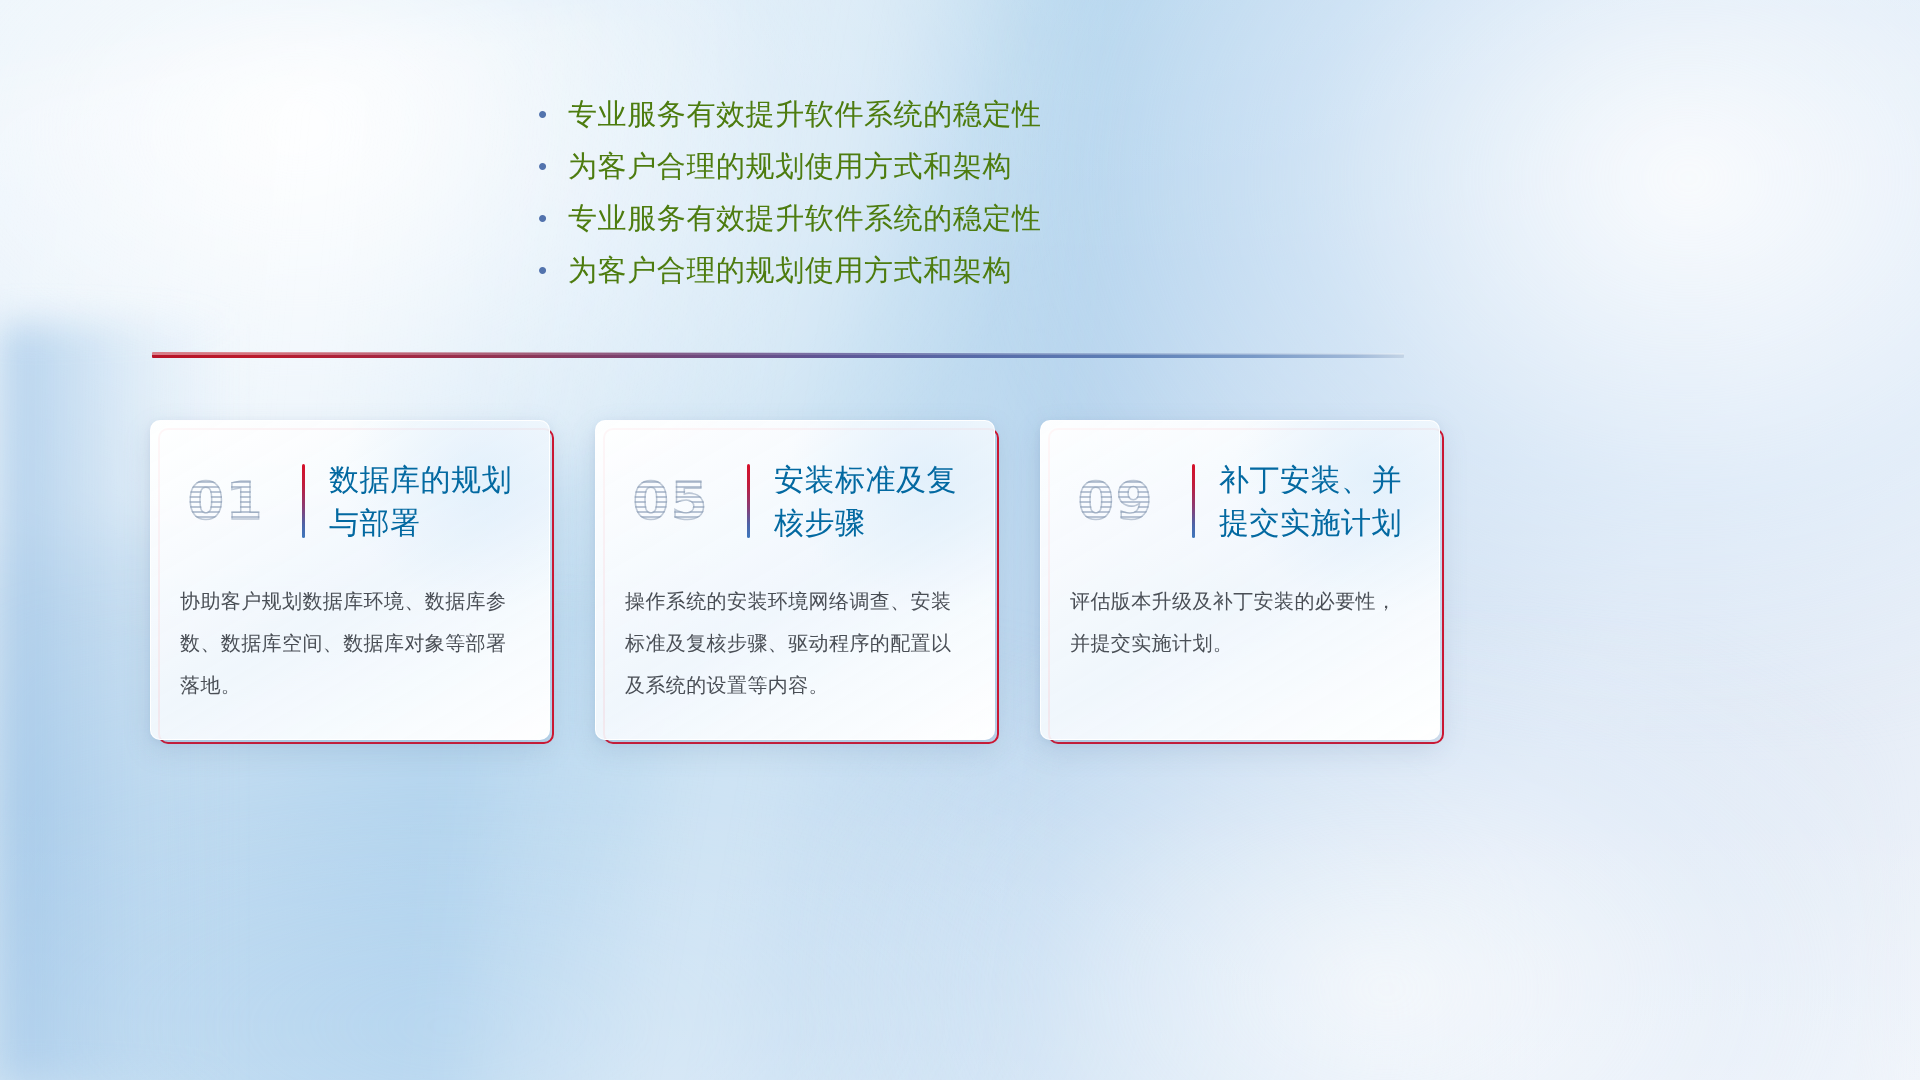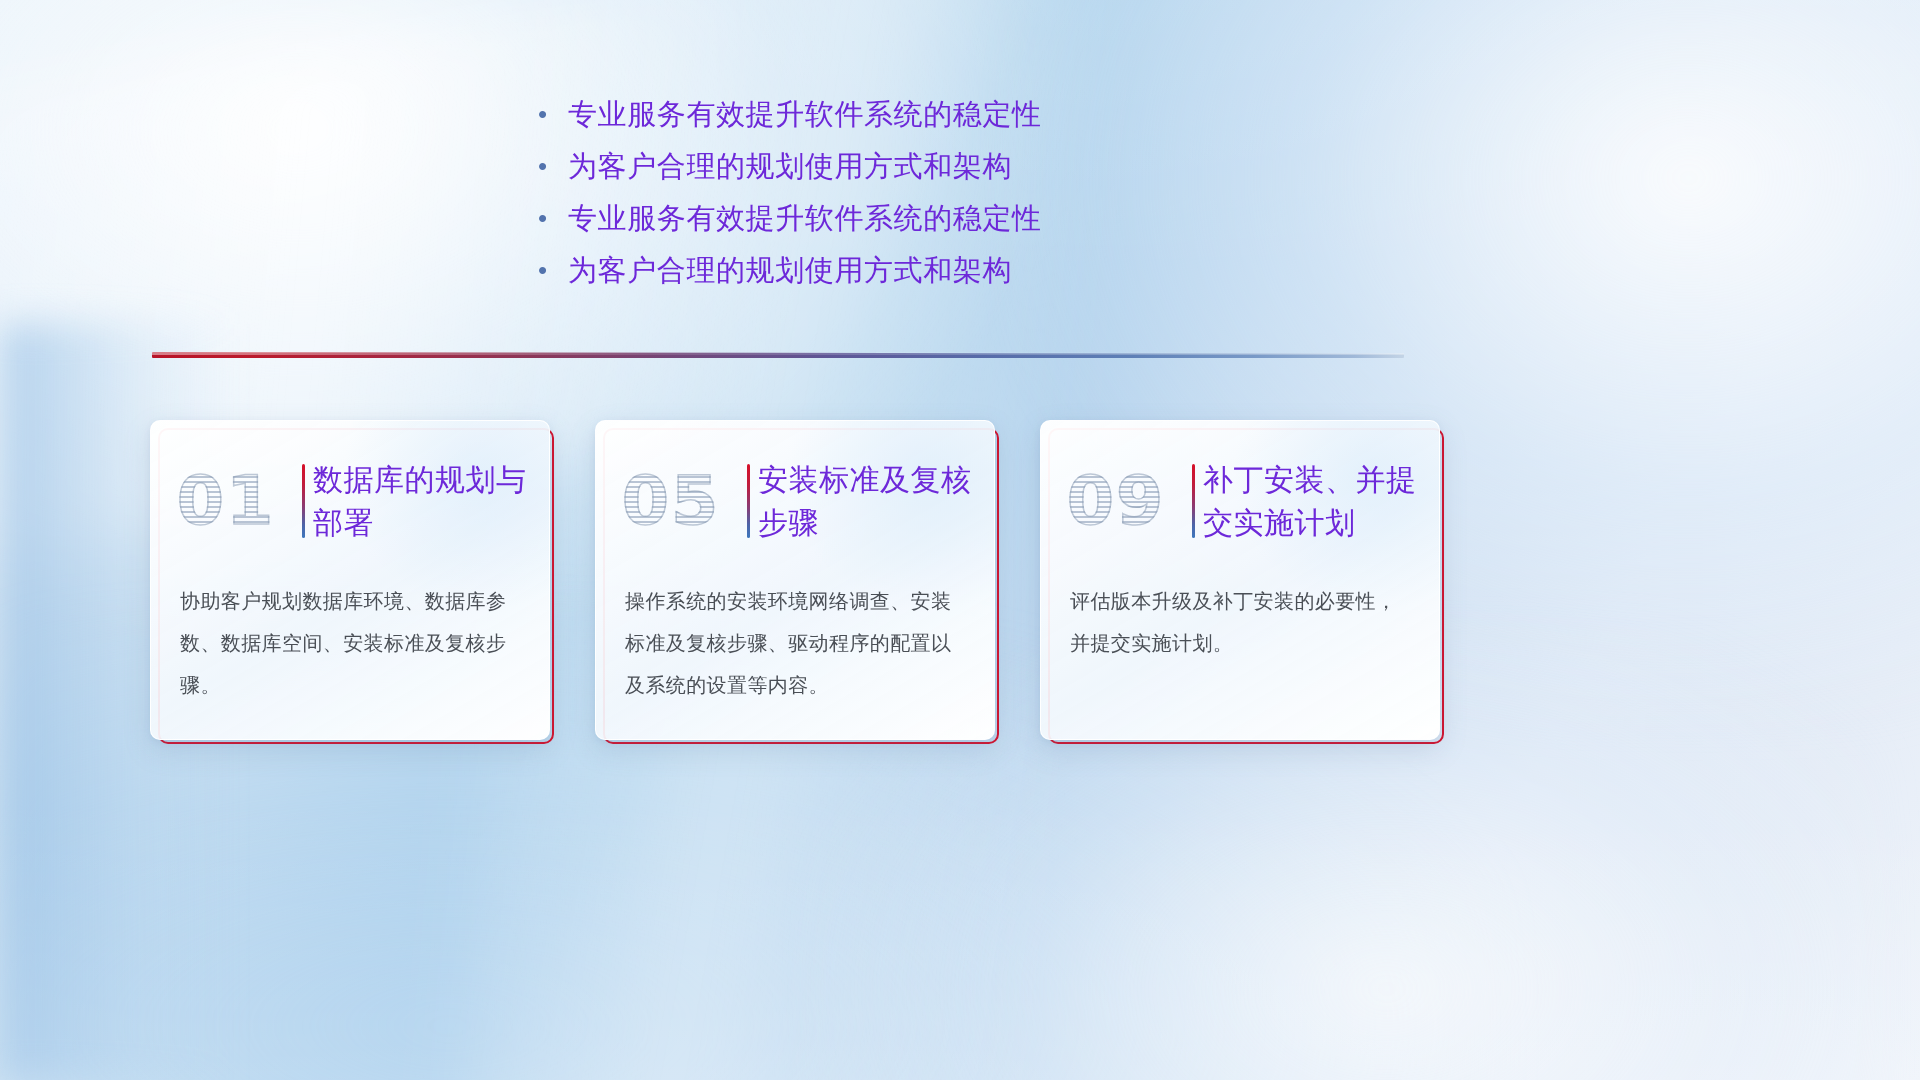--- a/index.html
+++ b/index.html
@@ -71,21 +71,21 @@
   
   #bullets {
     position:absolute; left:538px; top:92px; z-index:3;
   }
   .bullet-row { display:flex; align-items:flex-start; height:52px; }
   .bullet-dot {
     width:30px; flex:0 0 30px; color:#5273ad;
     font-size:26px; line-height:44px; text-align:left;
   }
   .bullet-text {
-    font-size:29px; line-height:44px; color:#6d28d9;
+    font-size:29px; line-height:44px; color:#4d7c0f;
     letter-spacing:.6px; white-space:nowrap;
     font-family:"Liberation Sans","DejaVu Sans",sans-serif;
   }
 
   
   #divider {
     position:absolute; left:152px; top:352px; width:1252px; height:7px; z-index:3;
   }
   #divider .bar {
     position:absolute; left:0; top:0; width:100%; height:6px;
@@ -138,21 +138,21 @@
     background:radial-gradient(ellipse at 50% 50%, rgba(214,234,250,.55) 0%, rgba(226,240,252,0) 70%);
   }
 
   .card-head {
     position:absolute; left:0; top:26px; right:0; height:110px;
     display:flex; align-items:center; z-index:2;
   }
   .card-num {
     width:152px; flex:0 0 152px;
     text-align:center;
-    font-size:68px;
+    font-size:52px;
     font-weight:700;
     letter-spacing:2px;
     line-height:110px;
     color:transparent;
     -webkit-text-stroke:1.5px rgba(120,140,168,.55);
     background-image:repeating-linear-gradient(
       180deg,
       rgba(126,146,175,.62) 0px, rgba(126,146,175,.62) 2px,
       rgba(255,255,255,0) 2px, rgba(255,255,255,0) 5px);
     -webkit-background-clip:text;
@@ -160,23 +160,23 @@
     font-family:"DejaVu Sans","Liberation Sans",sans-serif;
     opacity:.85;
     user-select:none;
   }
   .card-rule {
     width:3px; flex:0 0 3px; height:74px; border-radius:2px;
     background:linear-gradient(180deg, #d6102a 0%, #c11c3c 28%, #8b3b73 58%, #4d64a8 82%, #3d77bd 100%);
   }
   .card-title {
     flex:1 1 auto;
-    padding-left:8px; padding-right:14px;
+    padding-left:24px; padding-right:14px;
     font-size:30px; line-height:43px;
-    color:#6d28d9; font-weight:400;
+    color:#0369a1; font-weight:400;
     letter-spacing:.5px;
   }
   .card-body {
     position:absolute; left:30px; right:28px; top:160px;
     font-size:20px; line-height:42px;
     color:#4a4f56; letter-spacing:.4px;
     z-index:2;
   }
 </style>
 </head>
@@ -226,21 +226,21 @@
 <div id="cards">
 
   <div class="card">
     <div class="card-accent"></div>
     <div class="card-face"></div>
     <div class="card-head">
       <div class="card-num">01</div>
       <div class="card-rule"></div>
       <div class="card-title">数据库的规划与部署</div>
     </div>
-    <div class="card-body">协助客户规划数据库环境、数据库参数、数据库空间、安装标准及复核步骤。</div>
+    <div class="card-body">协助客户规划数据库环境、数据库参数、数据库空间、数据库对象等部署落地。</div>
   </div>
 
   <div class="card">
     <div class="card-accent"></div>
     <div class="card-face"></div>
     <div class="card-head">
       <div class="card-num">05</div>
       <div class="card-rule"></div>
       <div class="card-title">安装标准及复核步骤</div>
     </div>

